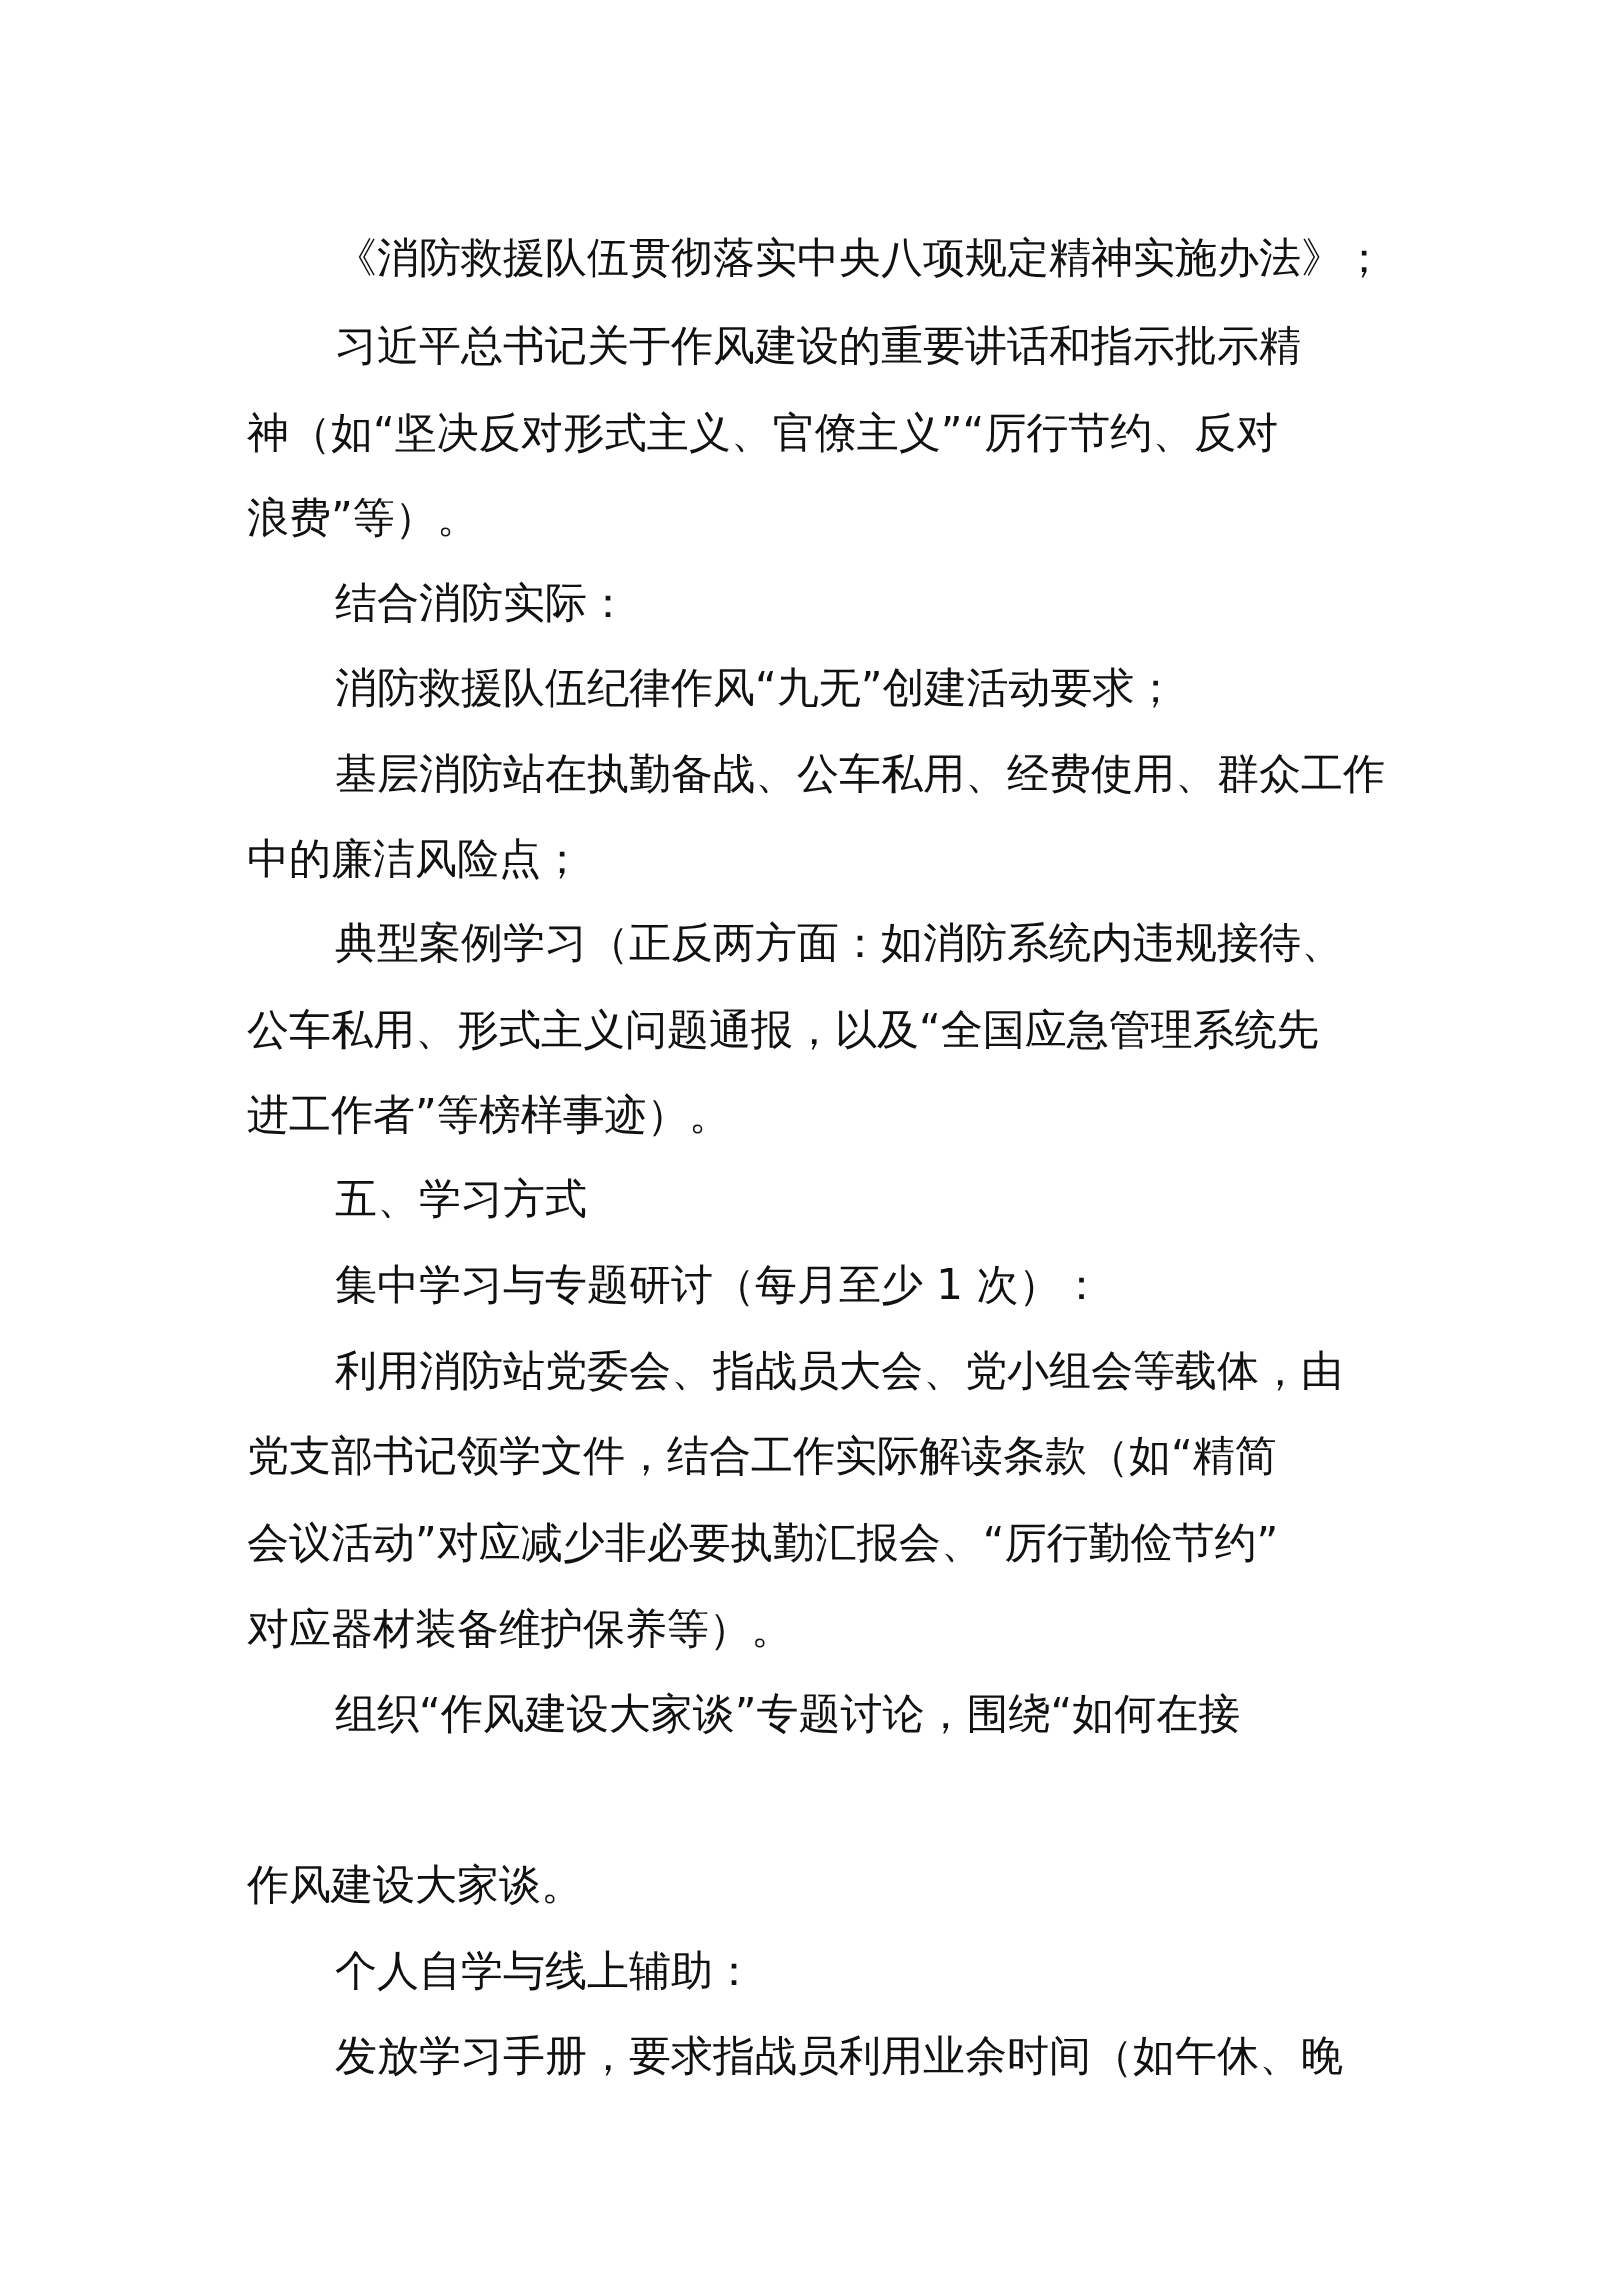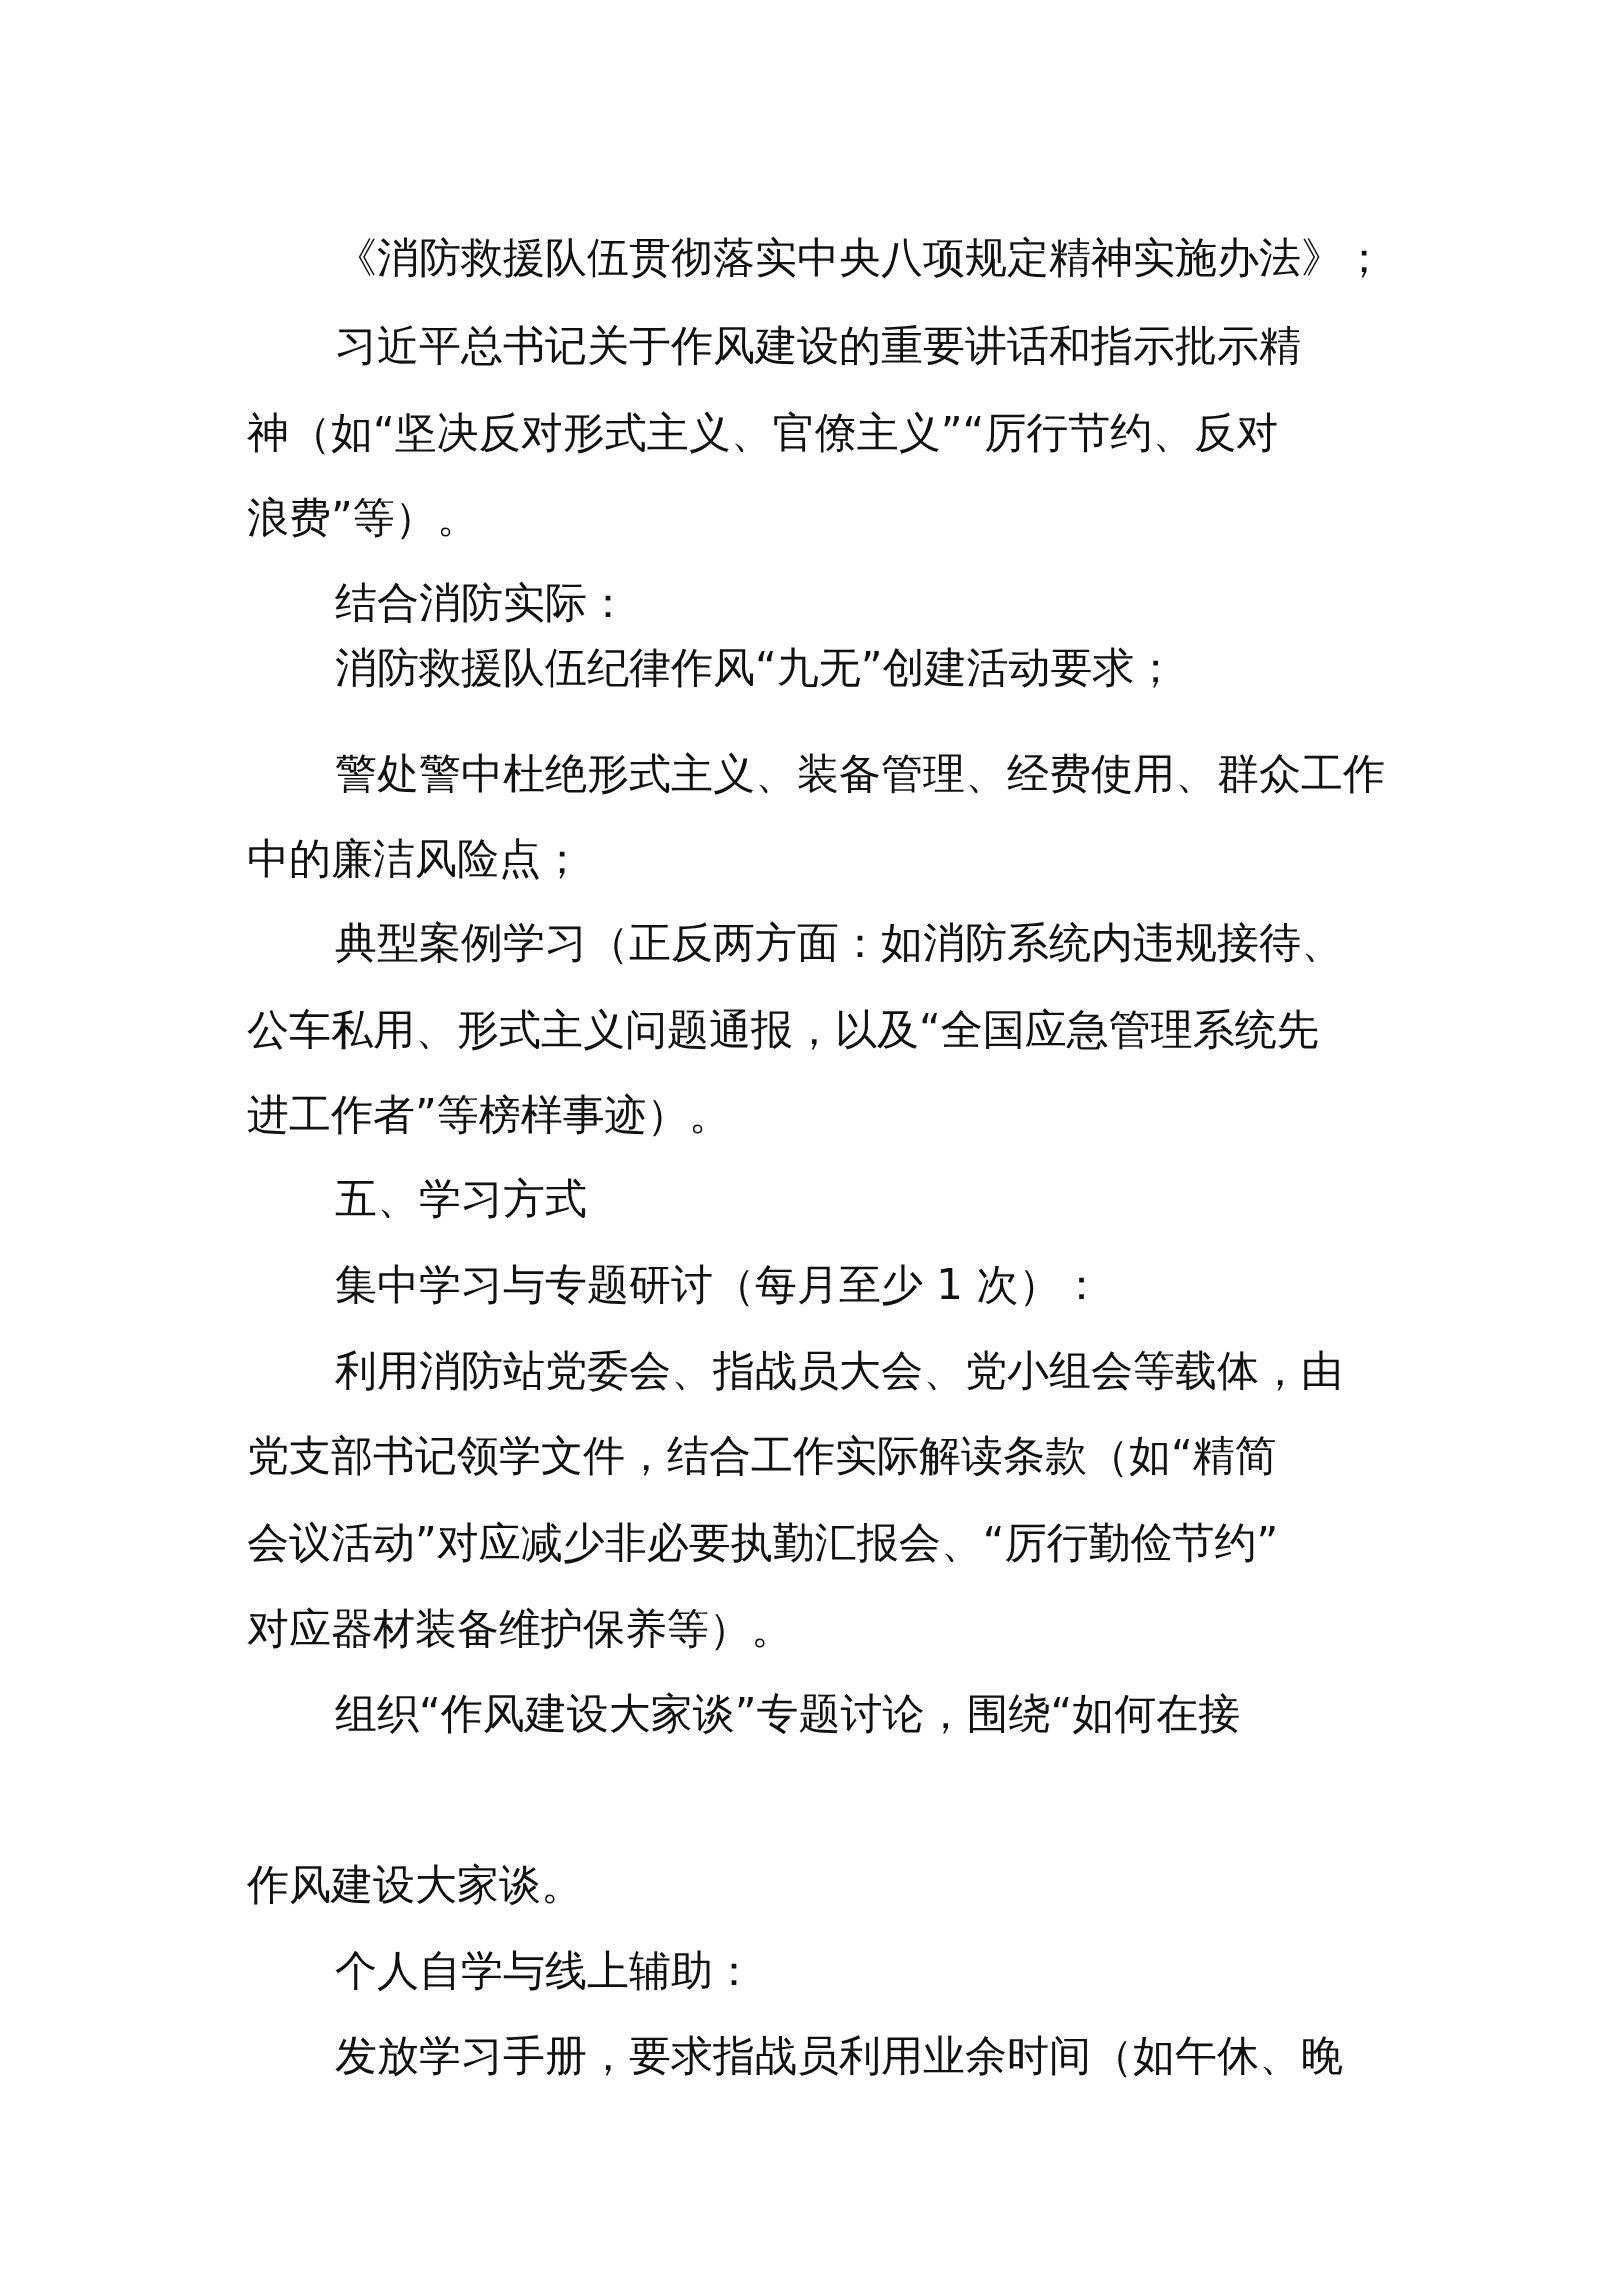--- a/index.html
+++ b/index.html
@@ -20,22 +20,22 @@
 </style>
 </head>
 <body>
 
 <div class="page">
   <div class="line indent" style="top:228px">《消防救援队伍贯彻落实中央八项规定精神实施办法》；</div>
   <div class="line indent" style="top:316px">习近平总书记关于作风建设的重要讲话和指示批示精</div>
   <div class="line" style="top:403px">神（如“坚决反对形式主义、官僚主义”“厉行节约、反对</div>
   <div class="line" style="top:488px">浪费”等）。</div>
   <div class="line indent" style="top:573px">结合消防实际：</div>
-  <div class="line indent" style="top:638px">消防救援队伍纪律作风“九无”创建活动要求；</div>
-  <div class="line indent" style="top:744px">警处警中杜绝形式主义、装备管理、经费使用、群众工作</div>
+  <div class="line indent" style="top:658px">消防救援队伍纪律作风“九无”创建活动要求；</div>
+  <div class="line indent" style="top:744px">基层消防站在执勤备战、公车私用、经费使用、群众工作</div>
   <div class="line" style="top:829px">中的廉洁风险点；</div>
   <div class="line indent" style="top:913px">典型案例学习（正反两方面：如消防系统内违规接待、</div>
   <div class="line" style="top:1000px">公车私用、形式主义问题通报，以及“全国应急管理系统先</div>
   <div class="line" style="top:1085px">进工作者”等榜样事迹）。</div>
   <div class="line indent" style="top:1169px">五、学习方式</div>
   <div class="line indent" style="top:1255px">集中学习与专题研讨（每月至少 1 次）：</div>
   <div class="line indent" style="top:1341px">利用消防站党委会、指战员大会、党小组会等载体，由</div>
   <div class="line" style="top:1426px">党支部书记领学文件，结合工作实际解读条款（如“精简</div>
   <div class="line" style="top:1599px">对应器材装备维护保养等）。</div>
   <div class="line" style="top:1513px">会议活动”对应减少非必要执勤汇报会、“厉行勤俭节约”</div>

